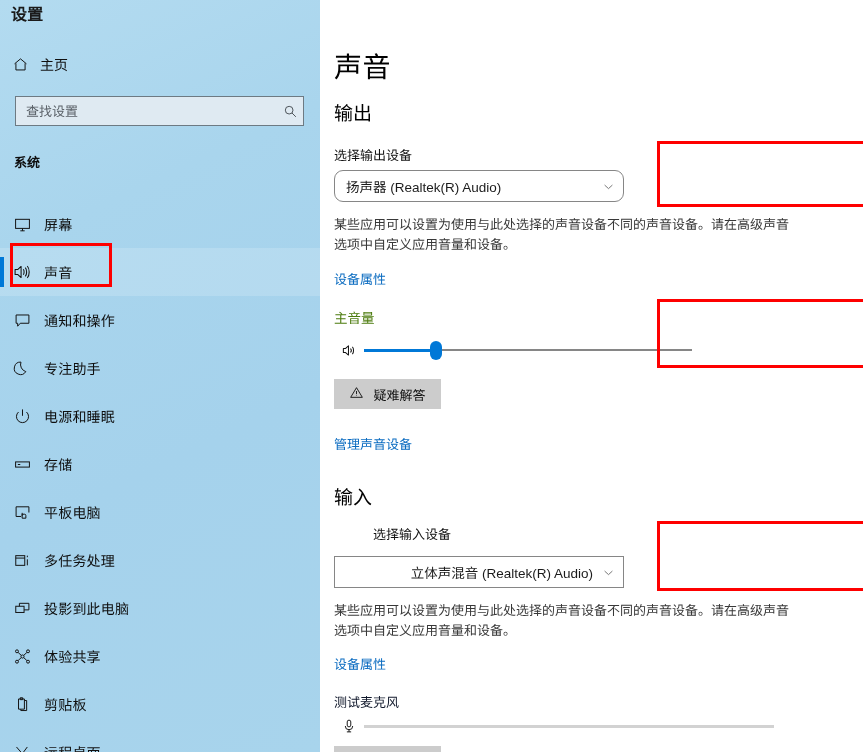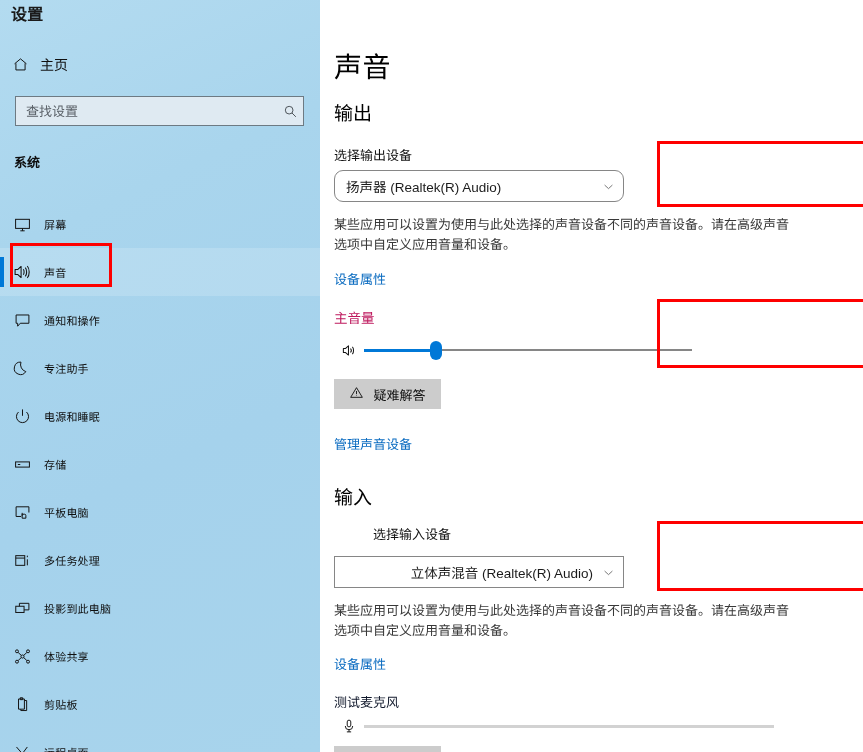--- a/index.html
+++ b/index.html
@@ -119,21 +119,21 @@
     cursor: default;
   }
   .nav-item .ic {
     width: 44px;
     min-width: 44px;
     display: flex;
     justify-content: center;
     align-items: center;
   }
   .nav-item .lbl {
-    font-size: 11px;
+    font-size: 14px;
     color: #0f0f0f;
     letter-spacing: 0.2px;
   }
   .nav-item.selected {
     background: rgba(255,255,255,0.17);
   }
   .nav-item.selected::before {
     content: "";
     position: absolute;
     left: 0;
@@ -230,21 +230,21 @@
   }
   #out-props-link { top: 269px; }
   #in-props-link  { top: 654px; }
   #manage-link    { top: 434px; }
 
   .vol-label {
     position: absolute;
     left: 14px;
     top: 307px;
     font-size: 13.5px;
-    color: #be185d;
+    color: #4d7c0f;
   }
 
   #slider-row {
     position: absolute;
     left: 14px;
     top: 336px;
     width: 380px;
     height: 28px;
     display: flex;
     align-items: center;

